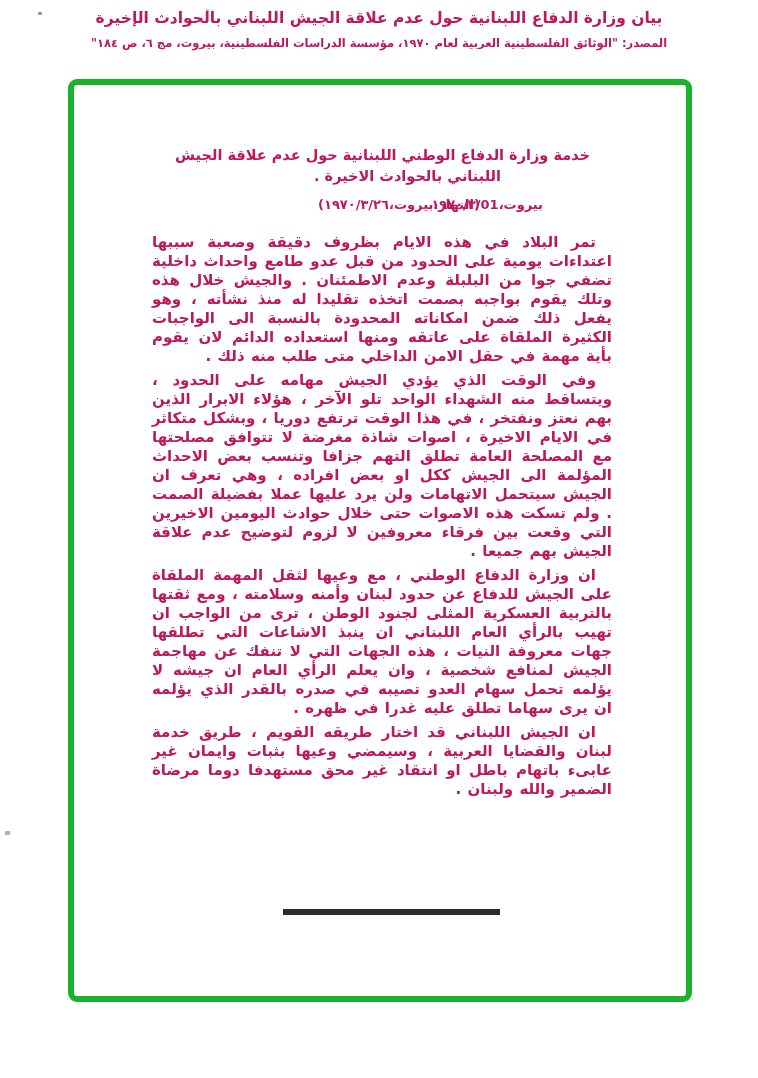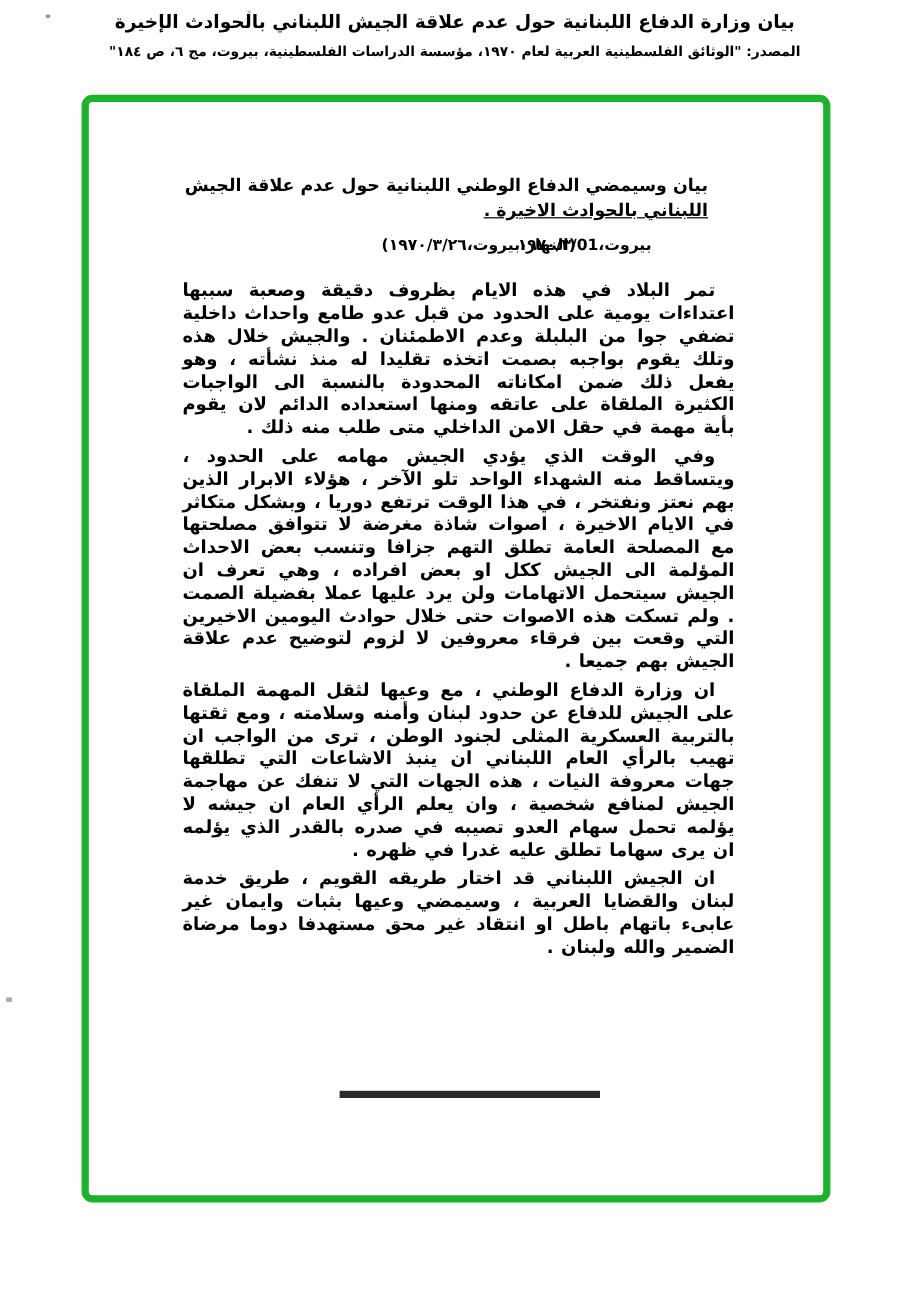--- a/index.html
+++ b/index.html
@@ -4,21 +4,21 @@
 <style>
   * { box-sizing: border-box; }
   html, body { margin: 0; padding: 0; background: #ffffff; }
   .canvas {
     position: relative;
     width: 758px;
     height: 1078px;
     background: #ffffff;
     overflow: hidden;
     font-family: "DejaVu Sans", sans-serif;
-    color: #000000;
+    color: #be185d;
   }
 
   
   .top-header {
     position: absolute;
     top: 6px;
     left: 0;
     width: 758px;
     text-align: center;
     direction: rtl;
@@ -64,21 +64,21 @@
 
   .doc-title {
     width: 365px;
     margin-left: auto;
     margin-right: 22px;
     font-size: 14.5px;
     font-weight: 700;
     line-height: 21px;
   }
   .doc-title .t1 { text-align: right; white-space: nowrap; }
-  .doc-title .t2 { text-align: right; text-decoration: underline; }
+  .doc-title .t2 { text-align: center; }
 
   .dateline {
     position: relative;
     height: 16px;
     margin-top: 10px;
     font-size: 13px;
     font-weight: 700;
   }
   .dateline .dl-right { position: absolute; right: 69px; top: 0; white-space: nowrap; }
   .dateline .dl-left  { position: absolute; left: 166px; top: 0; white-space: nowrap; text-align: center; }
@@ -115,21 +115,21 @@
 
   <div class="speck s1"></div>
   <div class="speck s2"></div>
   <div class="speck s3"></div>
 
   <div class="doc-box">
 
     <div class="doc-column">
 
       <div class="doc-title">
-        <div class="t1">بيان وسيمضي الدفاع الوطني اللبنانية حول عدم علاقة الجيش</div>
+        <div class="t1">خدمة وزارة الدفاع الوطني اللبنانية حول عدم علاقة الجيش</div>
         <div class="t2">اللبناني بالحوادث الاخيرة .</div>
       </div>
 
       <div class="dateline">
         <span class="dl-right">بيروت،١٩٧٠/٣/01</span>
         <span class="dl-left">(النهار،بيروت،١٩٧٠/٣/٢٦)</span>
       </div>
 
       <div class="doc-body">
         <p>تمر البلاد في هذه الايام بظروف دقيقة وصعبة سببها اعتداءات يومية على الحدود من قبل عدو طامع واحداث داخلية تضفي جوا من البلبلة وعدم الاطمئنان . والجيش خلال هذه وتلك يقوم بواجبه بصمت اتخذه تقليدا له منذ نشأته ، وهو يفعل ذلك ضمن امكاناته المحدودة بالنسبة الى الواجبات الكثيرة الملقاة على عاتقه ومنها استعداده الدائم لان يقوم بأية مهمة في حقل الامن الداخلي متى طلب منه ذلك .</p>

